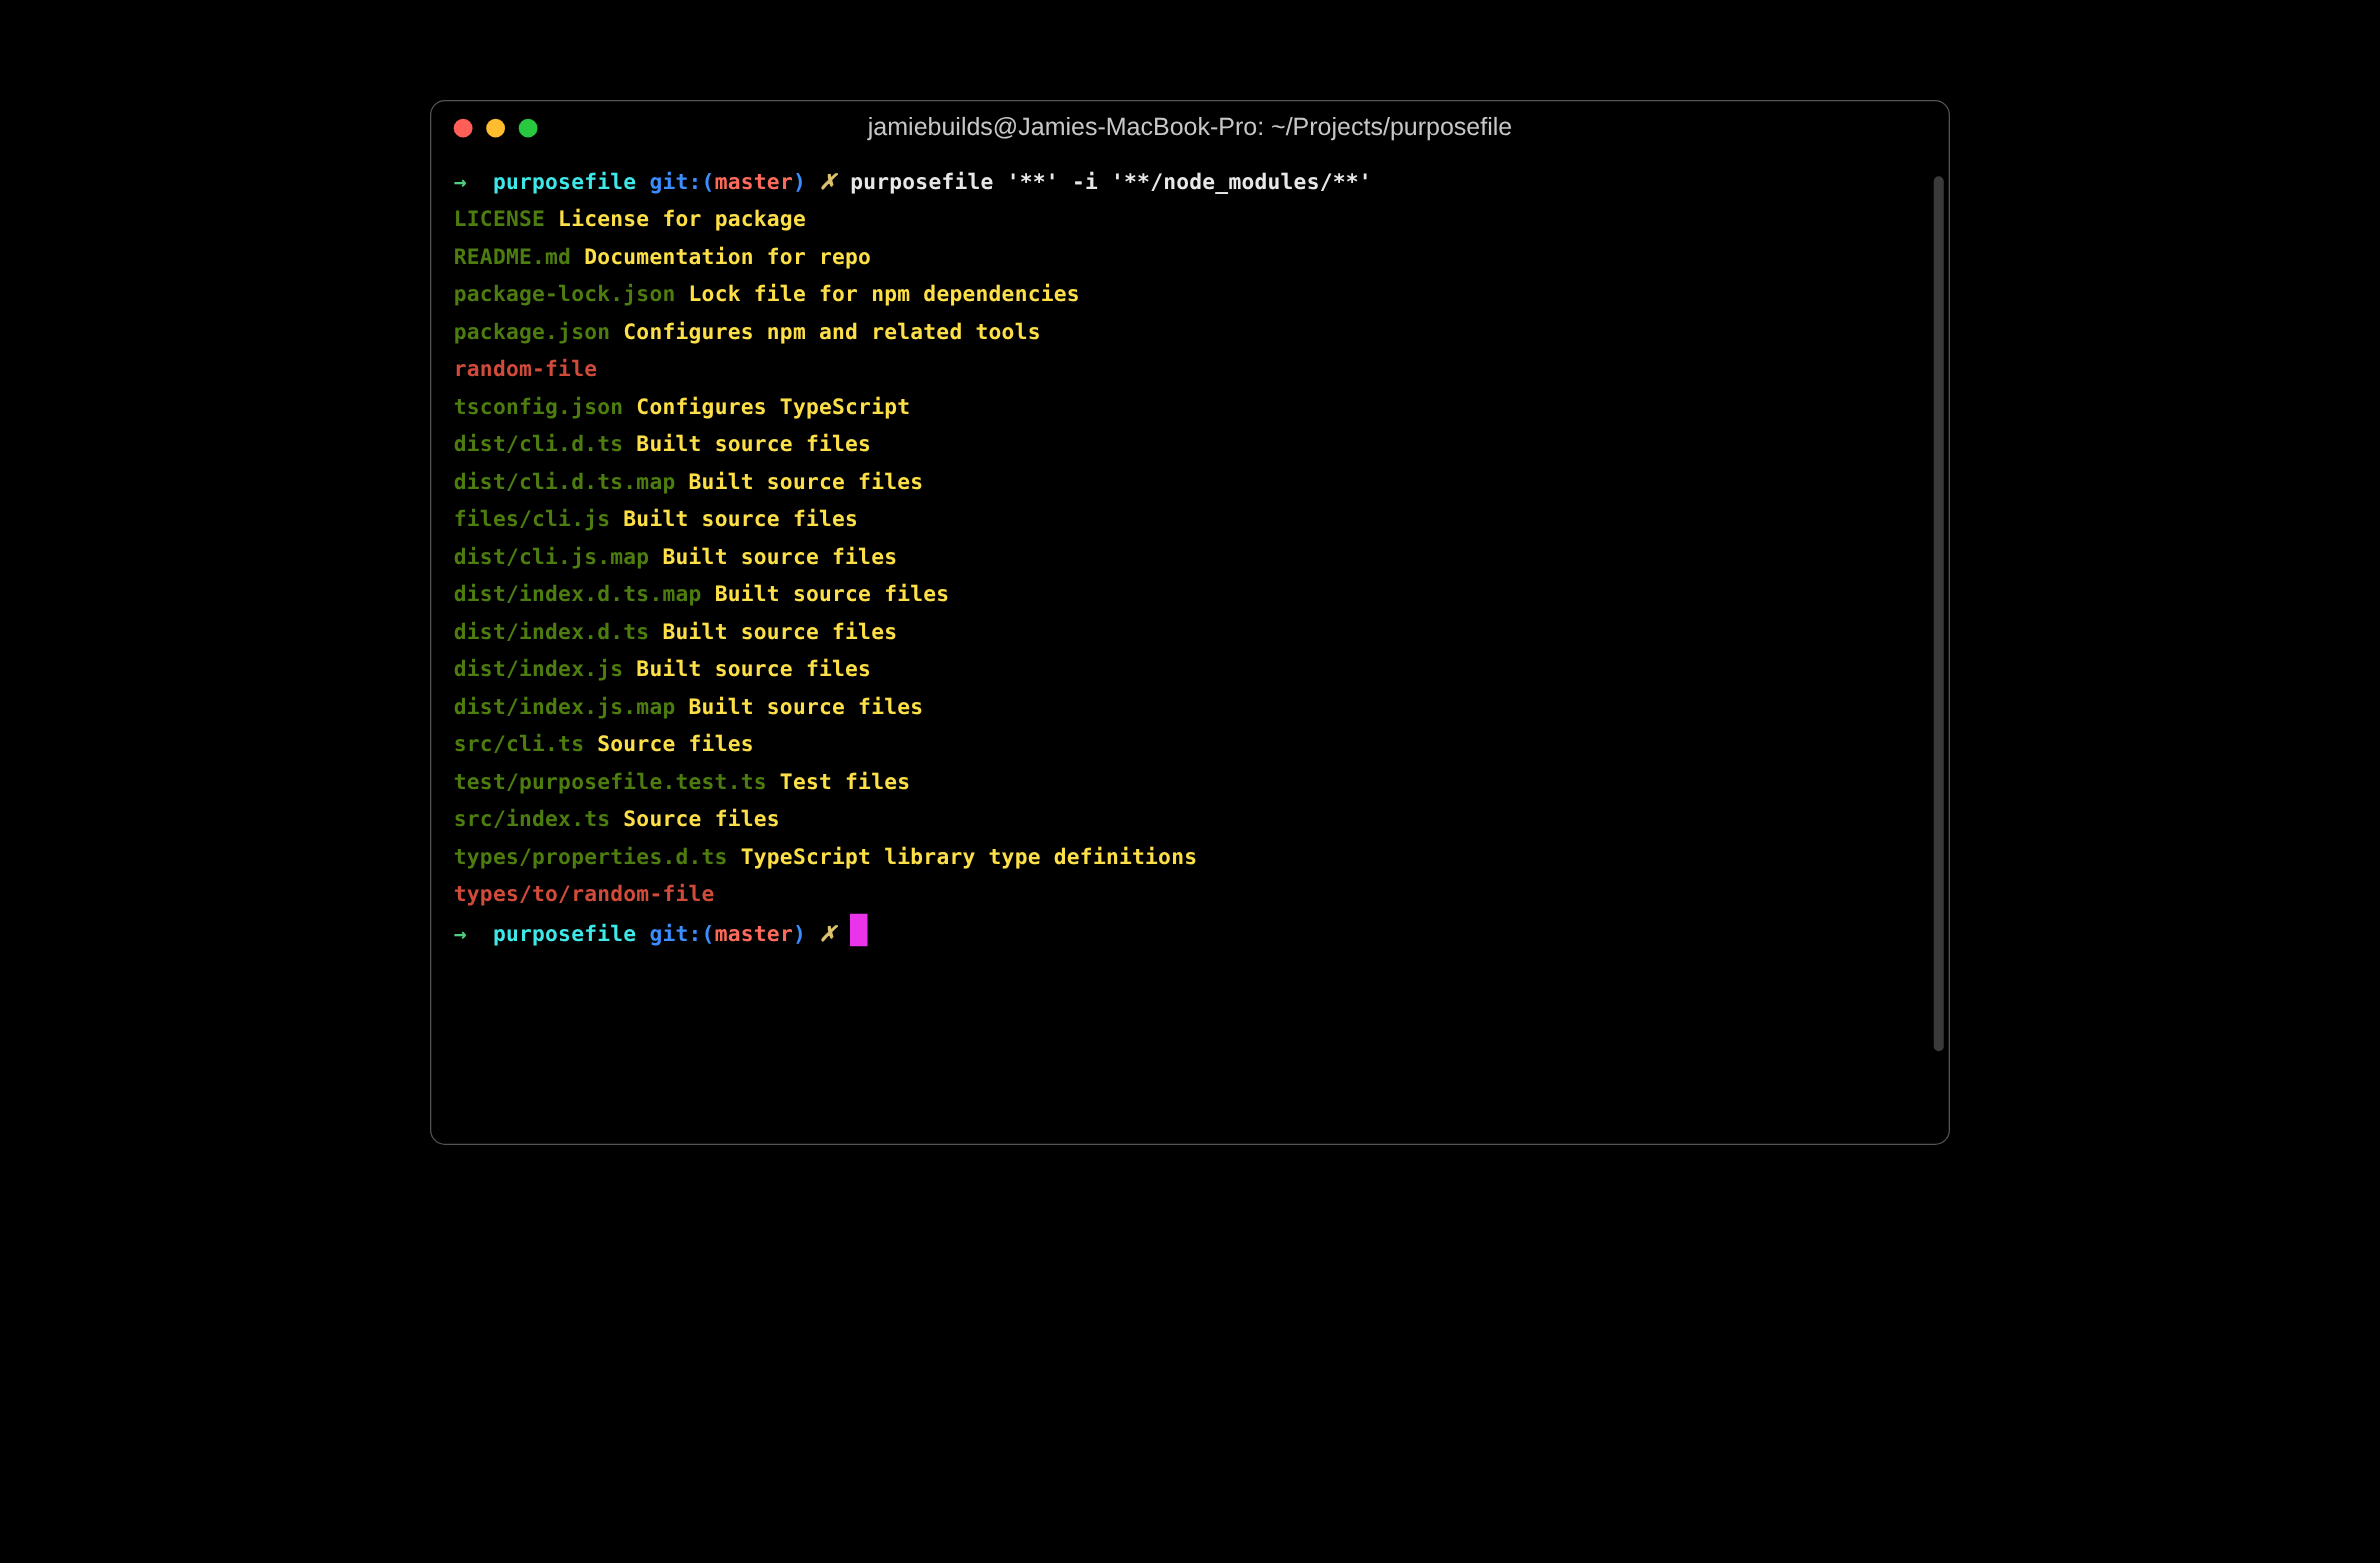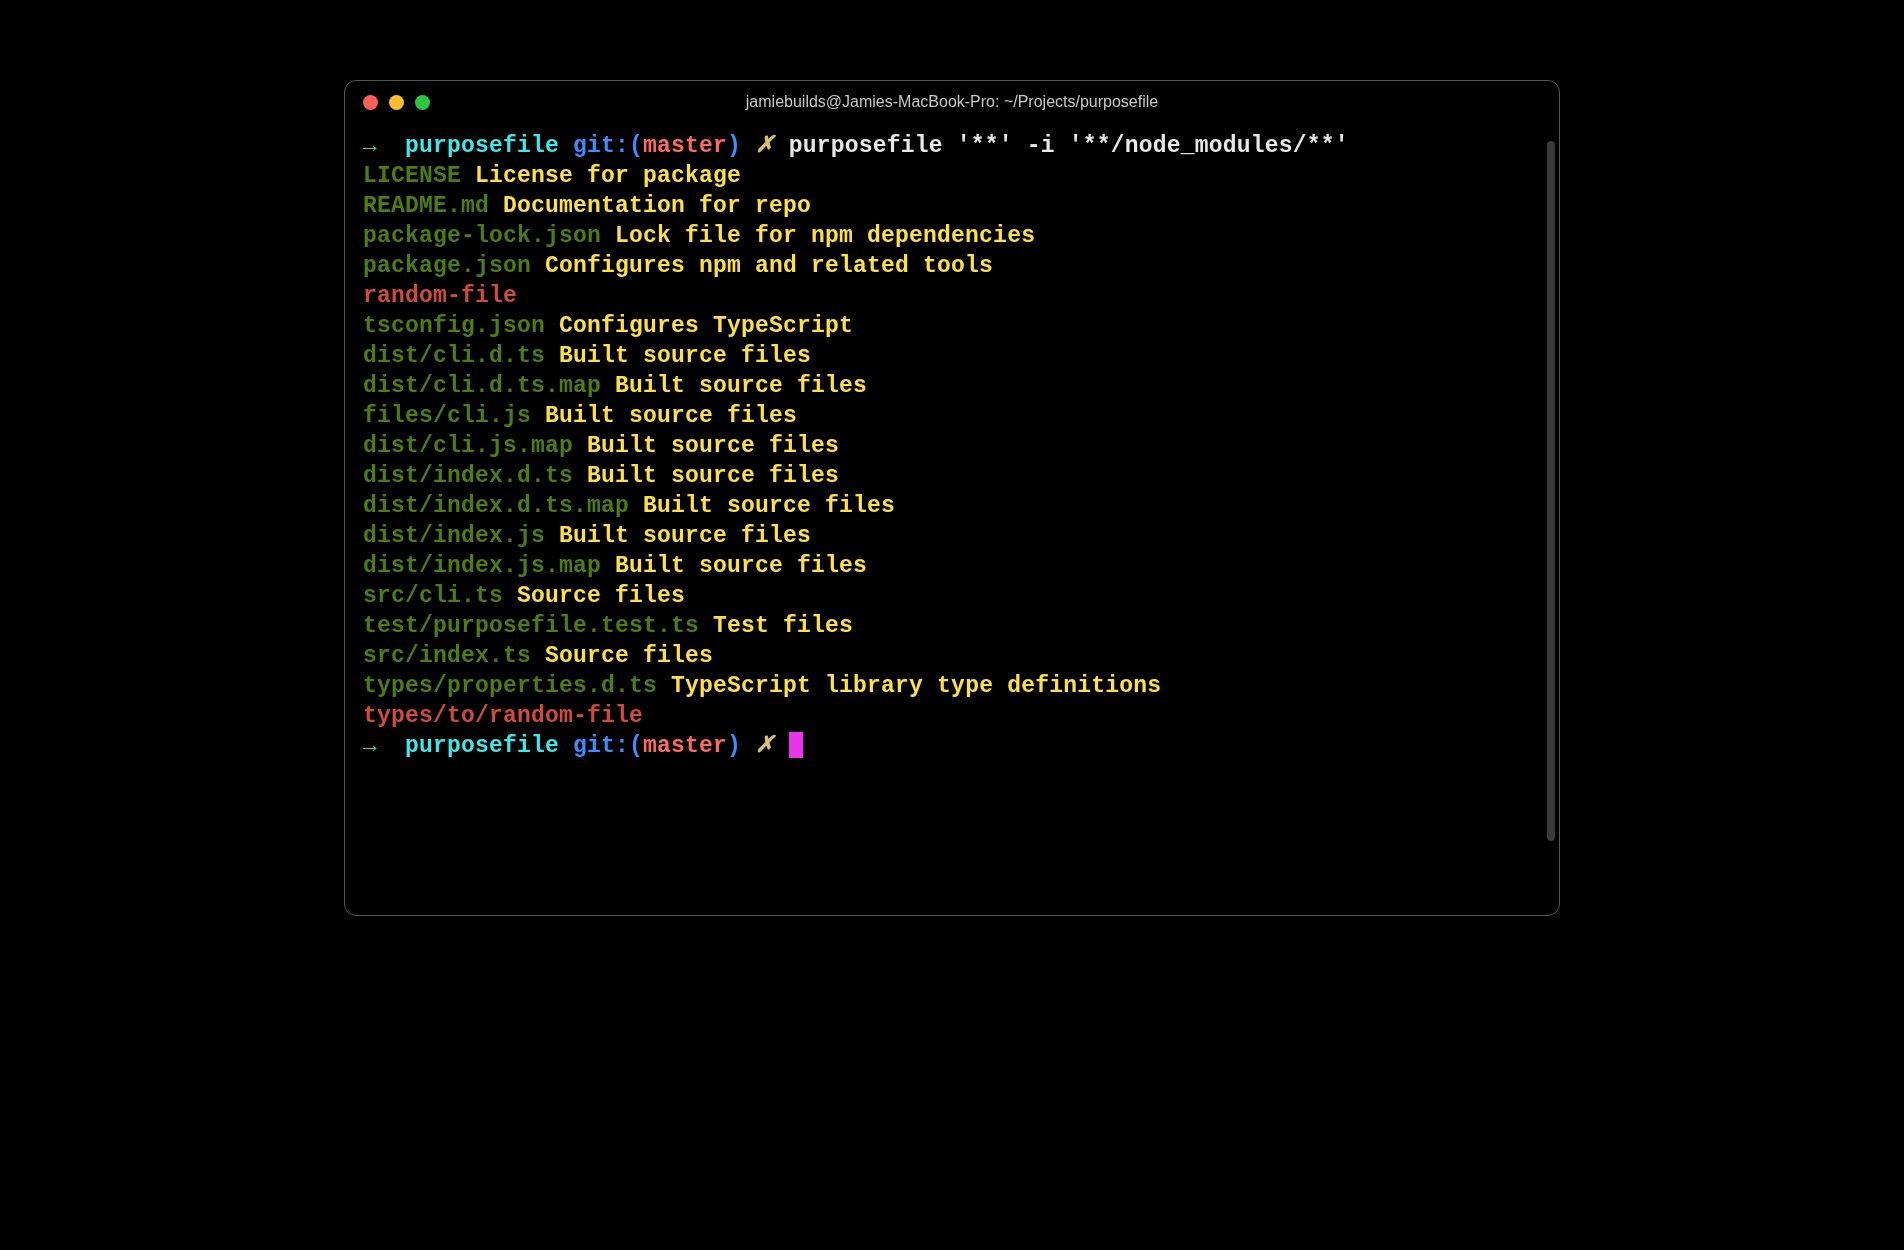--- a/index.html
+++ b/index.html
@@ -41,32 +41,31 @@
     }
     .tl-close { background: #ff5f57; }
     .tl-min { background: #febc2e; }
     .tl-max { background: #28c840; }
     .title {
       position: absolute;
       left: 0;
       right: 0;
       text-align: center;
       color: #c7c7c7;
-      font-size: 16px;
+      font-size: 20px;
       font-weight: 500;
       font-family: -apple-system, BlinkMacSystemFont, 'Helvetica Neue', sans-serif;
       pointer-events: none;
     }
     .content {
       padding: 8px 18px;
-      font-size: 23px;
+      font-size: 17px;
       line-height: 30px;
       font-weight: 600;
       letter-spacing: 0.2px;
-      font-family: Liberation Mono, monospace;
     }
     .line { white-space: pre; }
     .arrow { color: #4dd17c; }
     .cwd { color: #3fe8e8; }
     .git-label { color: #3b8eff; }
     .branch { color: #ff6b5b; }
     .dirty { color: #d8c06c; font-style: italic; }
     .cmd { color: #e8e8e8; }
     .file-cyan { color: #4d7c0f; }
     .file-red { color: #d14b3a; margin-top: 18px; }
@@ -108,22 +107,22 @@
         <div class="line"><span class="file-cyan">LICENSE</span> <span class="desc">License for package</span></div>
         <div class="line"><span class="file-cyan">README.md</span> <span class="desc">Documentation for repo</span></div>
         <div class="line"><span class="file-cyan">package-lock.json</span> <span class="desc">Lock file for npm dependencies</span></div>
         <div class="line"><span class="file-cyan">package.json</span> <span class="desc">Configures npm and related tools</span></div>
         <div class="line"><span class="file-red">random-file</span></div>
         <div class="line"><span class="file-cyan">tsconfig.json</span> <span class="desc">Configures TypeScript</span></div>
         <div class="line"><span class="file-cyan">dist/cli.d.ts</span> <span class="desc">Built source files</span></div>
         <div class="line"><span class="file-cyan">dist/cli.d.ts.map</span> <span class="desc">Built source files</span></div>
         <div class="line"><span class="file-cyan">files/cli.js</span> <span class="desc">Built source files</span></div>
         <div class="line"><span class="file-cyan">dist/cli.js.map</span> <span class="desc">Built source files</span></div>
+        <div class="line"><span class="file-cyan">dist/index.d.ts.map</span> <span class="desc">Built source files</span></div>
         <div class="line"><span class="file-cyan">dist/index.d.ts</span> <span class="desc">Built source files</span></div>
-        <div class="line"><span class="file-cyan">dist/index.d.ts.map</span> <span class="desc">Built source files</span></div>
         <div class="line"><span class="file-cyan">dist/index.js</span> <span class="desc">Built source files</span></div>
         <div class="line"><span class="file-cyan">dist/index.js.map</span> <span class="desc">Built source files</span></div>
         <div class="line"><span class="file-cyan">src/cli.ts</span> <span class="desc">Source files</span></div>
         <div class="line"><span class="file-cyan">test/purposefile.test.ts</span> <span class="desc">Test files</span></div>
         <div class="line"><span class="file-cyan">src/index.ts</span> <span class="desc">Source files</span></div>
         <div class="line"><span class="file-cyan">types/properties.d.ts</span> <span class="desc">TypeScript library type definitions</span></div>
         <div class="line"><span class="file-red">types/to/random-file</span></div>
       </div>
     <div class="line"><span class="arrow">→</span>  <span class="cwd">purposefile</span> <span class="git-label">git:(</span><span class="branch">master</span><span class="git-label">)</span> <span class="dirty">✗</span> <span class="cursor"></span></div>
   </div>

